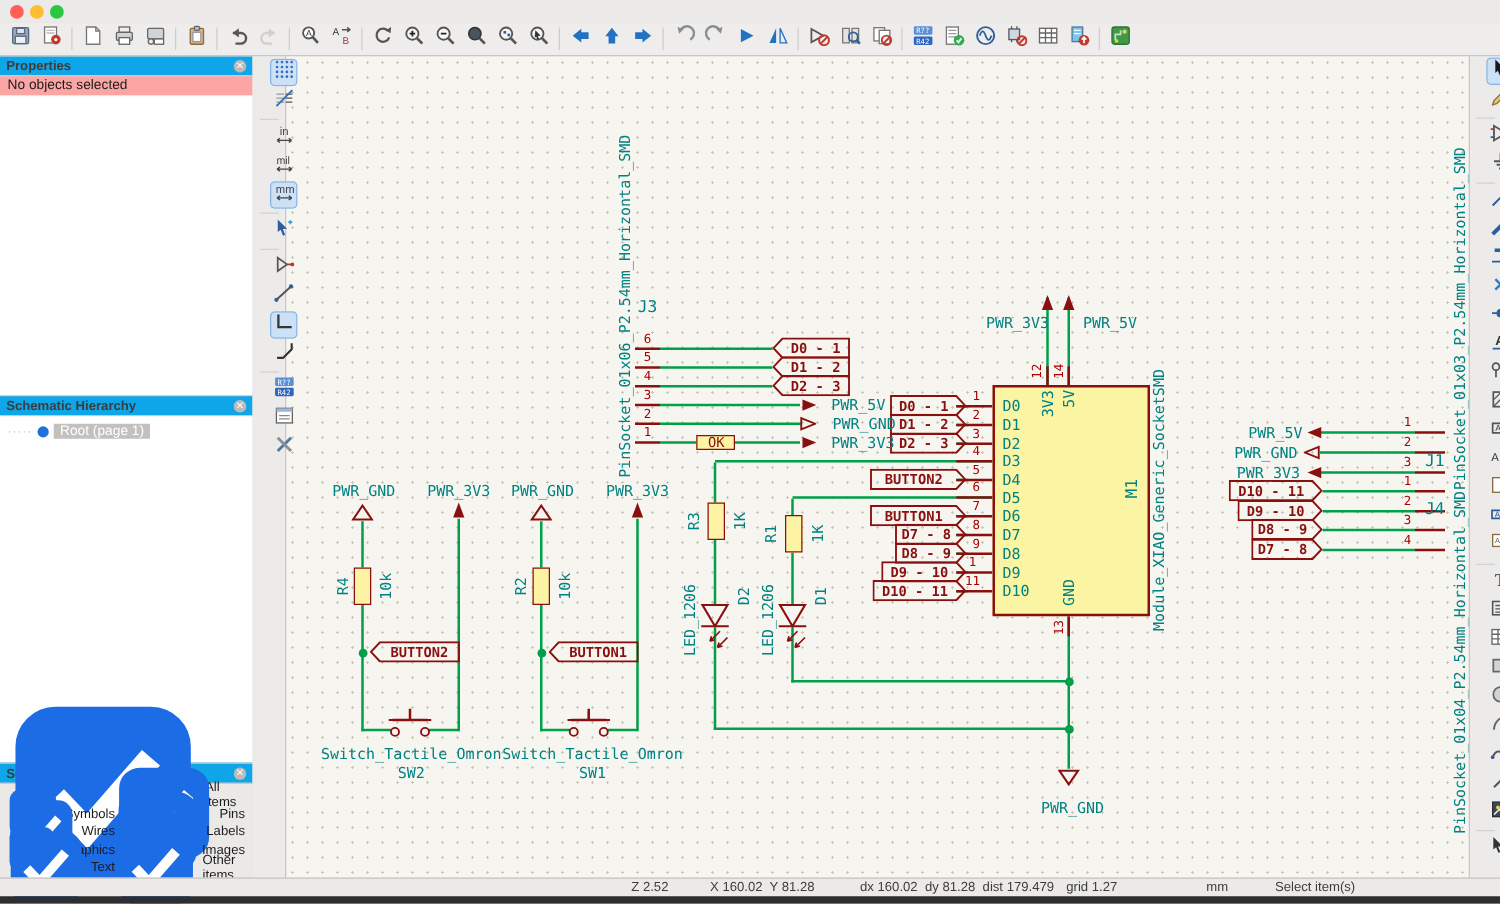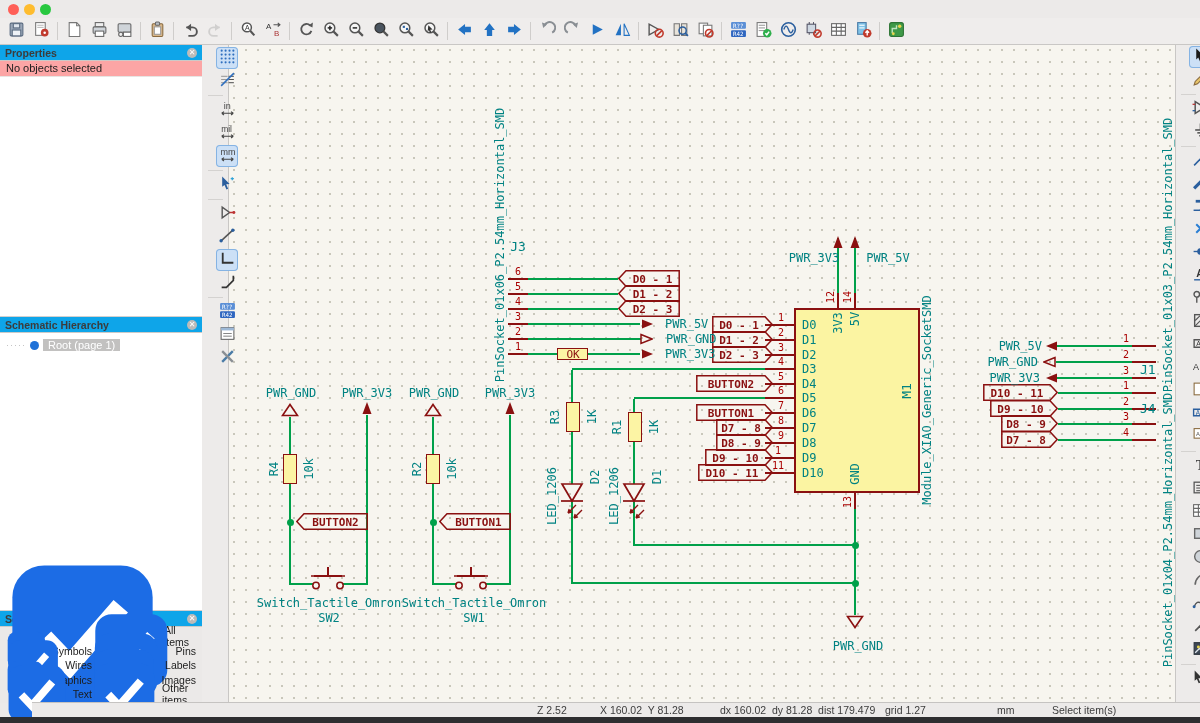--- a/index.html
+++ b/index.html
@@ -47,21 +47,21 @@
   .canvas{position:absolute;left:228px;top:44px;width:948px;bottom:20px;background-color:#F7F5EF;background-image:radial-gradient(#C9C7BB 0.8px,transparent 0.9px);background-size:12px 12px;overflow:hidden;z-index:10;}
   .wire{position:absolute;background:#00A04A;}
   .stub{position:absolute;background:#8a1010;}
   .junc{position:absolute;width:7px;height:7px;border-radius:50%;background:#00A04A;}
   .res{position:absolute;background:#FCF4A4;border:1.6px solid #8a1010;box-sizing:border-box;}
   .module{position:absolute;background:#FBF4A2;border:2px solid #8a1010;box-sizing:border-box;}
   .st{position:absolute;font-family:"DejaVu Sans Mono",monospace;font-size:12px;white-space:pre;line-height:1;}
   .svgbox{position:absolute;line-height:0;}
 
   
-  .statusbar{position:absolute;left:0;right:0;bottom:6px;height:14px;background:#ECEAE9;border-top:1px solid #C5C3C1;font-size:10.5px;color:#3c3c3c;z-index:30;margin-left:32px;}
+  .statusbar{position:absolute;left:0;right:0;bottom:6px;height:14px;background:#ECEAE9;border-top:1px solid #C5C3C1;font-size:10.5px;color:#3c3c3c;z-index:30;}
   .statusbar span{position:absolute;top:1px;white-space:pre;}
   .sb1{left:505px;}.sb2{left:568px;}.sb3{left:688px;}.sb4{left:853px;}.sb5{left:965px;}.sb6{left:1020px;}
   .bottom-strip{position:absolute;left:0;right:0;bottom:0;height:6px;background:#2E2E30;z-index:30;}
 </style>
 </head>
 <body>
 
 <div class="window">
 
   <div class="titlebar">

